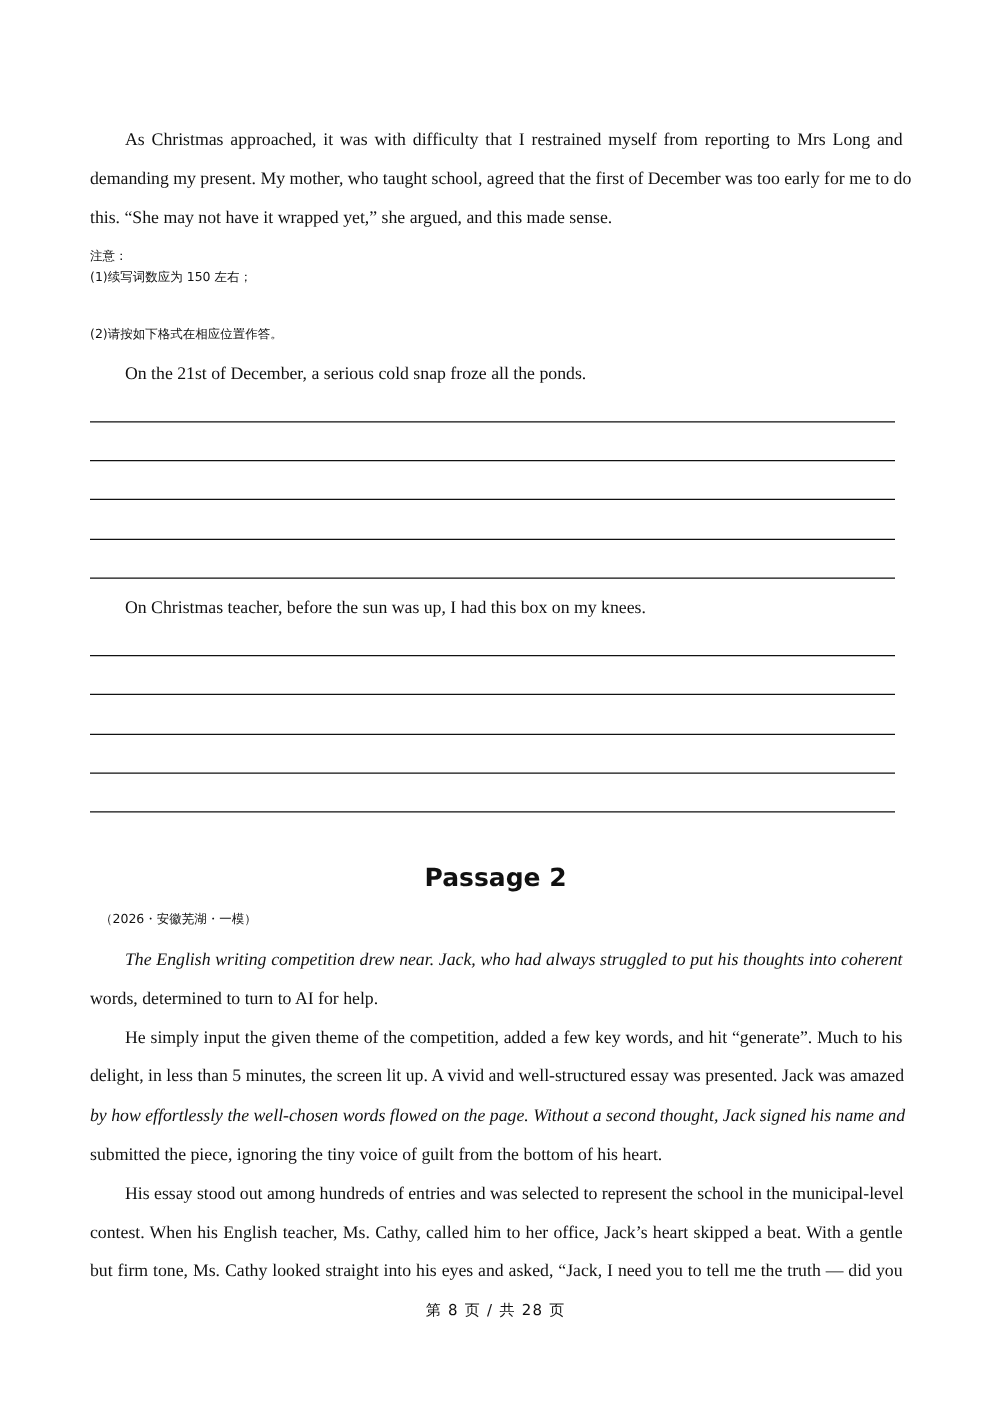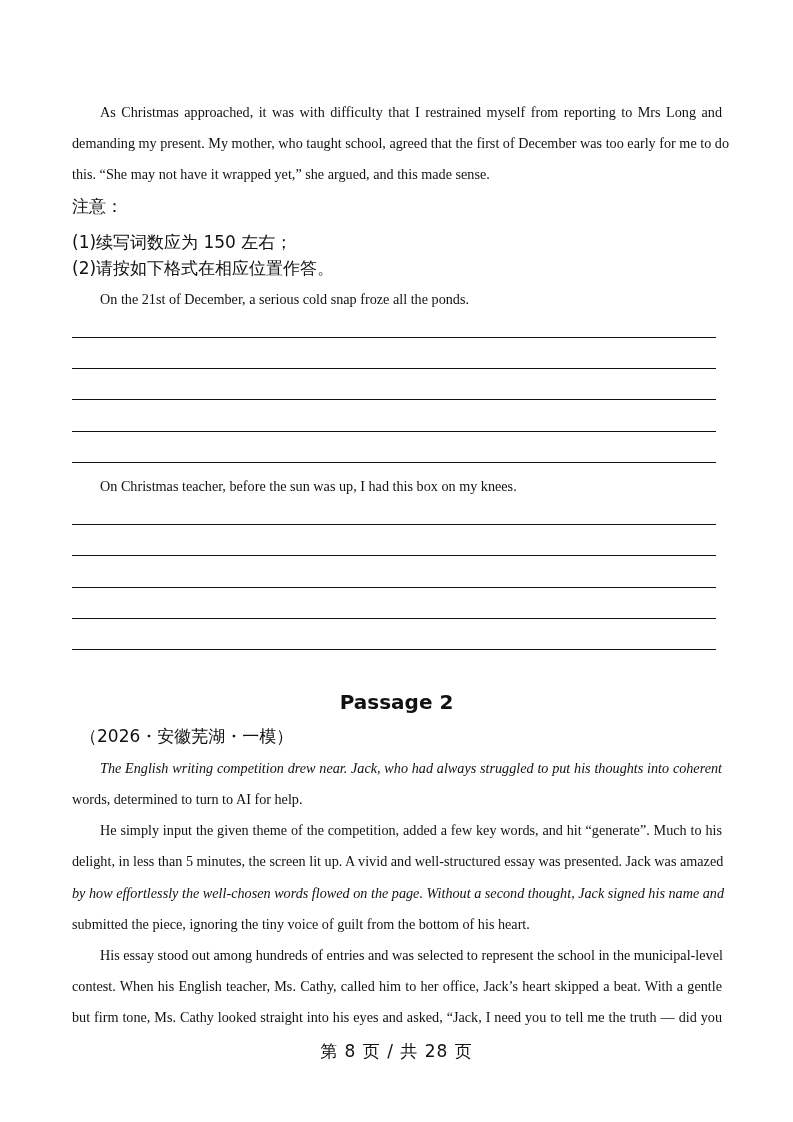--- a/index.html
+++ b/index.html
@@ -1,36 +1,36 @@
 <!DOCTYPE html>
 <html><head>
 <meta charset="utf-8">
 <style>
   html, body { margin:0; padding:0; background:#ffffff; }
   body { width:793px; height:1122px; position:relative; overflow:hidden;
          font-family:"Liberation Serif", "DejaVu Serif", serif; color:#111; }
   .line { position:absolute; left:72px; width:650px; font-size:14.2px; line-height:20px; white-space:nowrap; }
   .just { text-align:justify; text-align-last:justify; }
   .indent { left:100px; width:622px; }
-  .cn { font-family:"DejaVu Sans", sans-serif; font-size:17px; }
+  .cn { font-family:"DejaVu Sans", sans-serif; font-size:10px; }
   .rule { position:absolute; left:72px; width:644px; height:0; border-top:1.3px solid #111; }
   .title { position:absolute; left:0; width:793px; text-align:center; top:690px;
            font-family:"DejaVu Sans", sans-serif; font-weight:bold; font-size:20px; }
   .footer { position:absolute; left:0; width:793px; text-align:center; top:1040px;
-            font-family:"DejaVu Sans", sans-serif; font-size:17px; letter-spacing:1px; }
+            font-family:"DejaVu Sans", sans-serif; font-size:12px; letter-spacing:1px; }
 </style>
 </head>
 <body>
 
 <div class="line indent just" style="top:102px;">As Christmas approached, it was with difficulty that I restrained myself from reporting to Mrs Long and</div>
 <div class="line just" style="top:133px;">demanding my present. My mother, who taught school, agreed that the first of December was too early for me to do</div>
 <div class="line" style="top:164px;">this. “She may not have it wrapped yet,” she argued, and this made sense.</div>
 
 <div class="line cn" style="top:196px;">注意：</div>
-<div class="line cn" style="top:232px;">(1)续写词数应为 150 左右；</div>
+<div class="line cn" style="top:213px;">(1)续写词数应为 150 左右；</div>
 <div class="line cn" style="top:258px;">(2)请按如下格式在相应位置作答。</div>
 
 <div class="line indent" style="top:289px;">On the 21st of December, a serious cold snap froze all the ponds.</div>
 
 <div>
   <div class="rule" style="top:337px;"></div>
   <div class="rule" style="top:368px;"></div>
   <div class="rule" style="top:399px;"></div>
   <div class="rule" style="top:431px;"></div>
   <div class="rule" style="top:462px;"></div>

